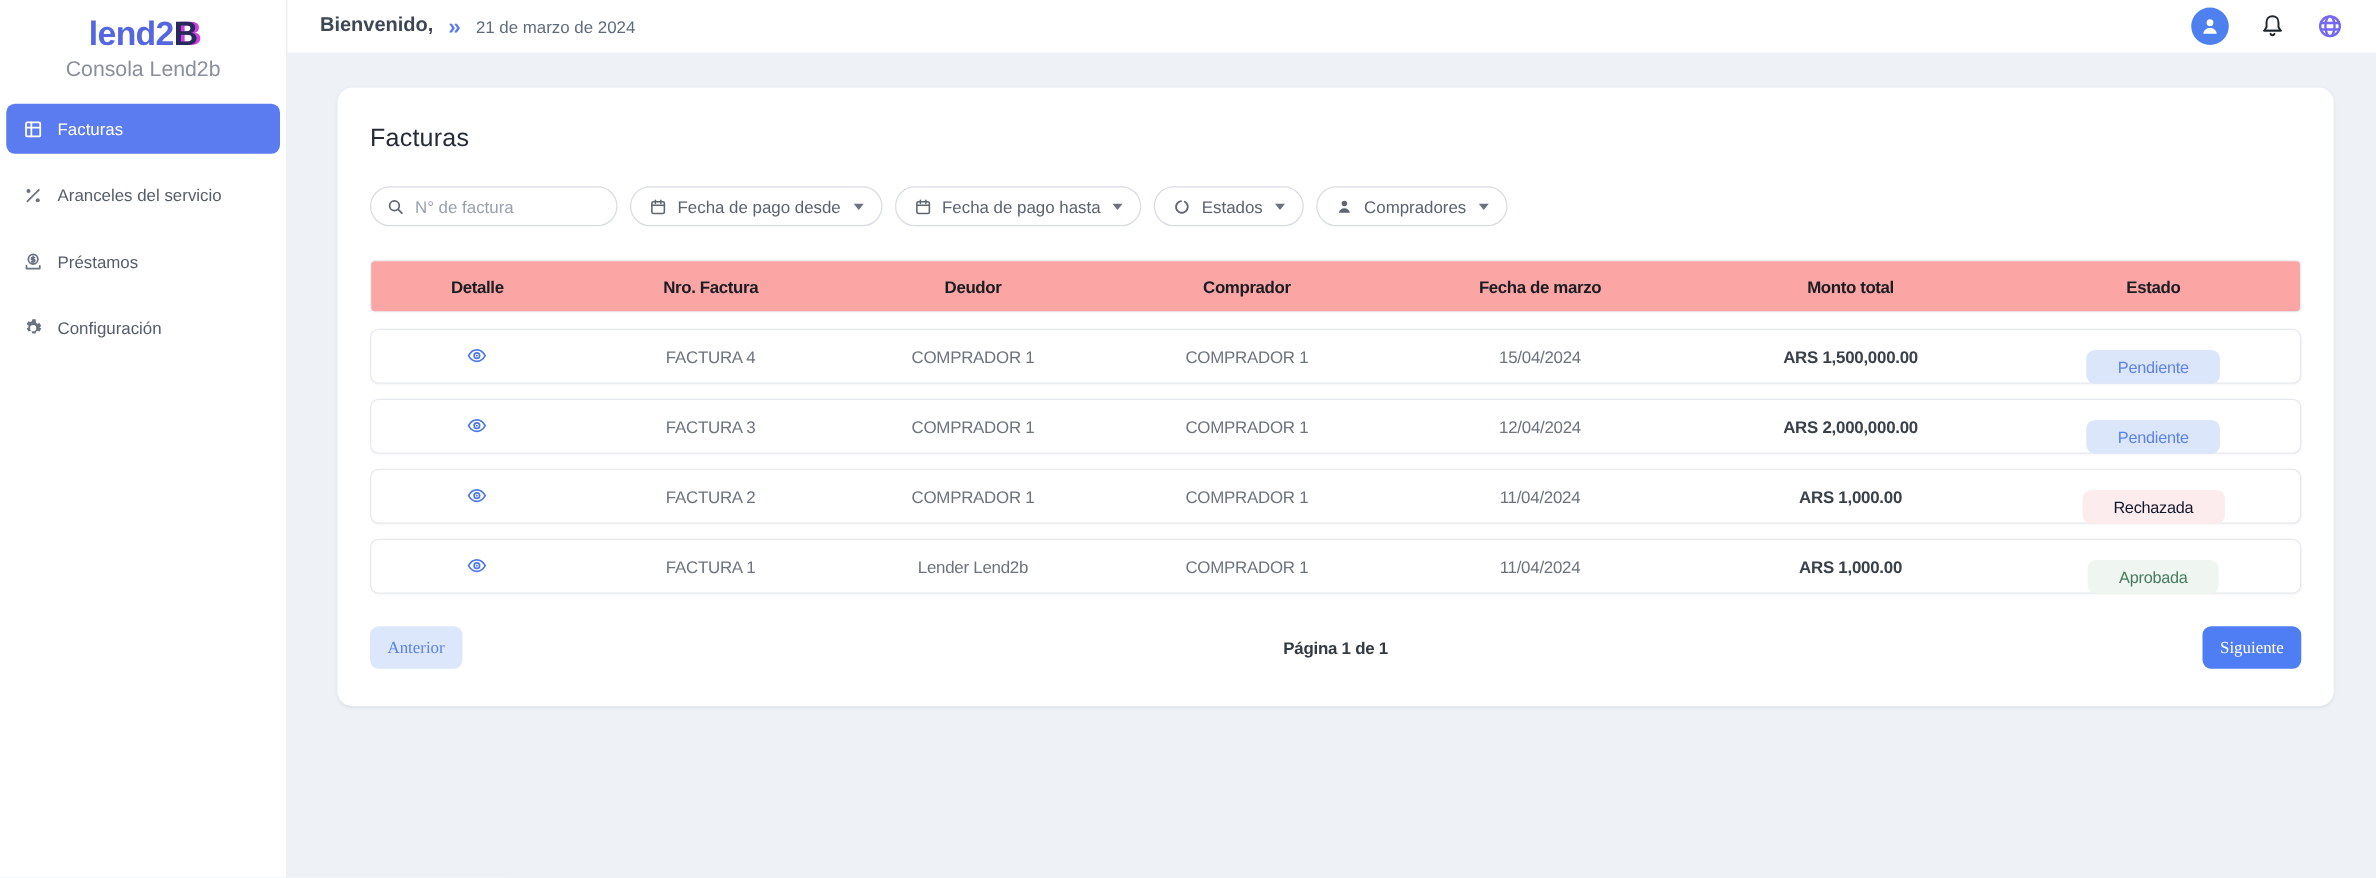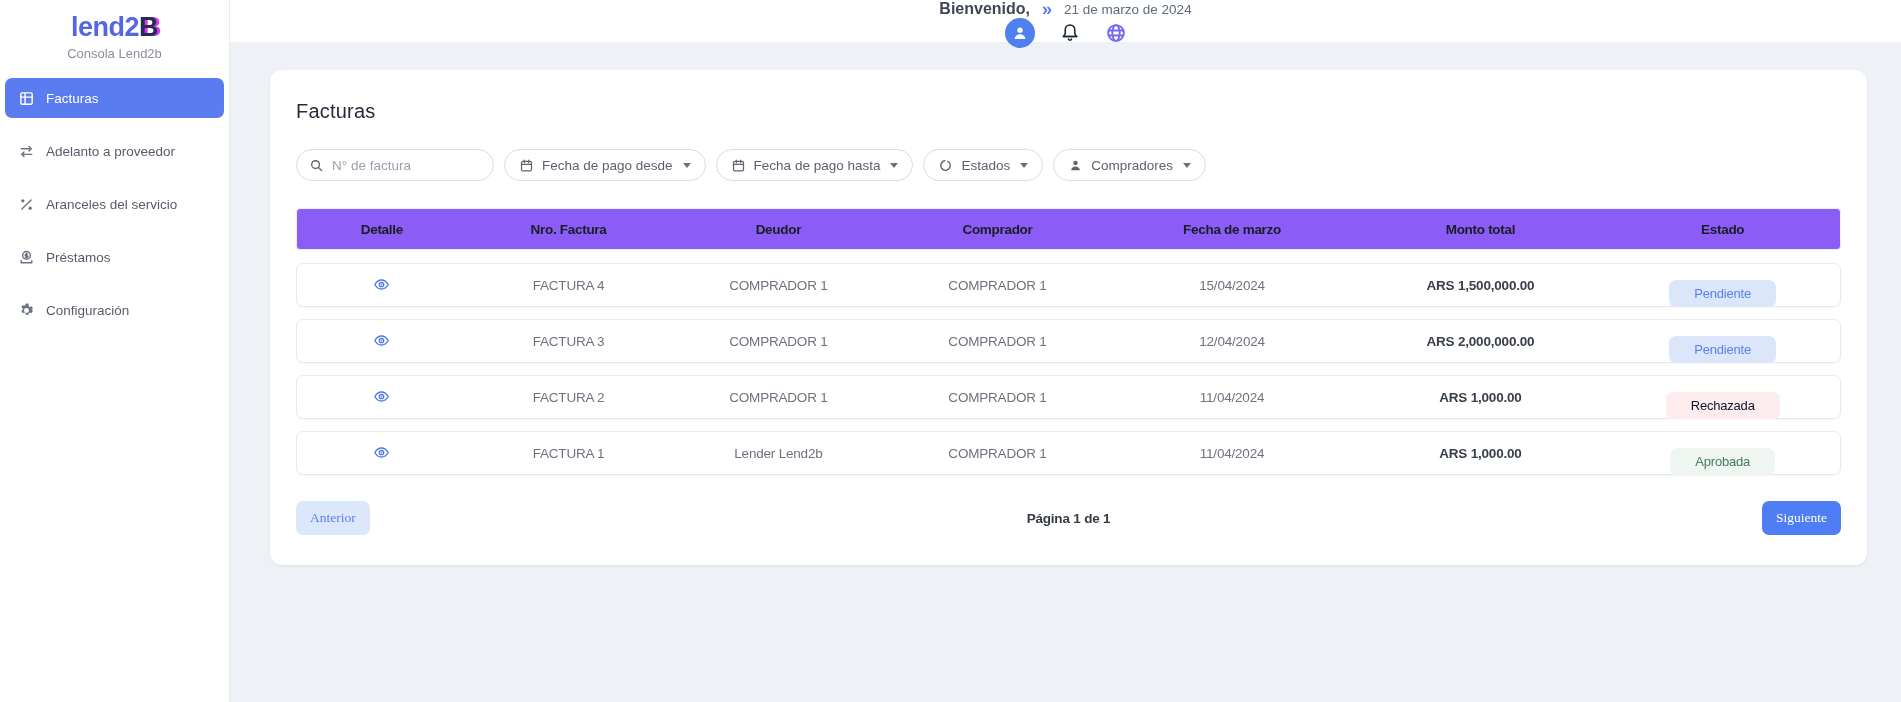--- a/index.html
+++ b/index.html
@@ -5,32 +5,32 @@
   * { margin:0; padding:0; box-sizing:border-box; }
   html,body { width:1901px; height:702px; background:#eef1f6; font-family:"Liberation Sans", sans-serif; overflow:hidden; }
   .app { display:flex; width:1901px; height:702px; }
 
   
   .sidebar { width:230px; min-width:230px; background:#ffffff; border-right:1px solid #e8eaf0; height:100%; }
   .brand { text-align:center; padding-top:12px; }
   .logo { font-size:27px; font-weight:700; letter-spacing:-0.5px; }
   .logo-main { color:var(--logo-blue); }
   .logo-b { color:var(--logo-dark); text-shadow:3px 0 0 var(--logo-magenta); }
-  .brand-sub { margin-top:3px; font-size:13px; color:#8a8f9c; }
+  .brand-sub { margin-top:3px; font-size:17px; color:#8a8f9c; }
   .menu { margin-top:17px; padding:0 5px; }
   .nav-item { display:flex; align-items:center; gap:11px; height:40px; padding:0 12px; margin-bottom:13px;
               border-radius:7px; color:#555c68; font-size:13.5px; cursor:pointer; }
   .nav-item.active { background:var(--accent); color:#ffffff; }
   .nav-icon { width:18px; height:18px; display:inline-flex; align-items:center; justify-content:center; color:#6b7280; }
   .nav-item.active .nav-icon { color:#ffffff; }
   .nav-icon svg { width:17px; height:17px; }
 
   
   .main { flex:1; display:flex; flex-direction:column; background:#eef1f6; }
-  .topbar { height:42px; background:#ffffff; display:flex; align-items:center; justify-content:space-between; padding:0 26px;flex-direction:column; }
+  .topbar { height:42px; background:#ffffff; display:flex; align-items:center; justify-content:space-between; padding:0 26px; }
   .greeting-wrap { display:flex; align-items:center; gap:12px; }
   .greet-text { font-size:16px; font-weight:700; color:#3f4654; }
   .greet-chev { font-size:18px; font-weight:700; color:var(--accent); line-height:1; }
   .greet-date { font-size:13.5px; color:#5f6b7c; }
   .topbar-icons { display:flex; align-items:center; gap:24px; }
   .icon-btn, .avatar { background:none; border:none; cursor:pointer; display:inline-flex; align-items:center; justify-content:center; padding:0; }
   .avatar { width:30px; height:30px; border-radius:50%; background:#4f80f0; color:#ffffff; }
   .avatar svg { width:18px; height:18px; }
   .bell { color:#21262e; } .bell svg { width:22px; height:22px; }
   .globe { color:#7668f0; } .globe svg { width:22px; height:22px; }
@@ -46,21 +46,21 @@
                  border-radius:16px; padding:0 12px; background:#fff; }
   .search-pill input { border:none; outline:none; width:100%; font-size:13.5px; color:#3c434e; font-family:"Liberation Sans", sans-serif; }
   .search-pill input::placeholder { color:#9aa1ac; }
   .filter-pill { display:inline-flex; align-items:center; gap:8px; height:32px; padding:0 14px; border:1px solid #d8dce3;
                  border-radius:16px; background:#fff; font-size:13.5px; color:#5b626e; cursor:pointer; font-family:"Liberation Sans", sans-serif; }
   .f-icon { display:inline-flex; color:#5f6670; } .f-icon svg { width:15px; height:15px; }
   .caret { width:0; height:0; border-left:4px solid transparent; border-right:4px solid transparent; border-top:5px solid #6a7280; margin-left:2px; }
 
   
   .table { --cols: 11% 13.2% 14% 14.4% 16% 16.2% 15.2%; }
-  .thead { display:grid; grid-template-columns:var(--cols); background:#8b5cf6; border:1px solid #edeff4;
+  .thead { display:grid; grid-template-columns:var(--cols); background:#fca5a5; border:1px solid #edeff4;
            border-radius:4px; height:42px; align-items:center; }
   .th { text-align:center; font-size:13.5px; font-weight:700; color:#1a1d23; letter-spacing:-0.3px; }
   .row-card { display:grid; grid-template-columns:var(--cols); background:#fff; border:1px solid #e7e9ee;
               border-radius:7px; height:44px; align-items:center; margin-top:12px; box-shadow:0 1px 2px rgba(16,24,40,.04); }
   .tbody .row-card:first-child { margin-top:13px; }
   .cell { text-align:center; font-size:13.5px; color:#6d737d; letter-spacing:-0.2px; }
   .cell.monto { font-weight:700; color:#3a404a; }
   .eye-btn { background:none; border:none; cursor:pointer; color:#4c78e8; display:inline-flex; }
   .eye-btn svg { width:17px; height:17px; }
   .badge { display:inline-block; padding:6px 25px; border-radius:7px; font-size:13px; letter-spacing:-0.2px;margin-top:16px; }
@@ -86,28 +86,20 @@
     </div>
     <nav class="menu">
         <div class="nav-item active">
        <span class="nav-icon">
             <svg viewBox="0 0 24 24" fill="none" stroke="currentColor" stroke-width="2" stroke-linecap="round" stroke-linejoin="round">
               <rect x="4" y="4" width="16" height="16" rx="1.5"></rect>
               <path d="M4 10h16M10 4v16"></path>
             </svg>
           </span>
        <span class="nav-label">Facturas</span>
-     </div>
-        <div class="nav-item ">
-       <span class="nav-icon">
-            <svg viewBox="0 0 24 24" fill="none" stroke="currentColor" stroke-width="2" stroke-linecap="round" stroke-linejoin="round">
-              <path d="M4.5 8h14M15.5 4.8 18.8 8l-3.3 3.2M19.5 16h-14M8.5 12.8 5.2 16l3.3 3.2"></path>
-            </svg>
-          </span>
-       <span class="nav-label">Adelanto a proveedor</span>
      </div>
         <div class="nav-item ">
        <span class="nav-icon">
             <svg viewBox="0 0 24 24" fill="none" stroke="currentColor" stroke-width="2" stroke-linecap="round" stroke-linejoin="round">
               <path d="M18.5 5.5 5.5 18.5"></path>
               <circle cx="6.8" cy="6.8" r="2.3" fill="currentColor" stroke="none"></circle>
               <circle cx="17.2" cy="17.2" r="2.3" fill="currentColor" stroke="none"></circle>
             </svg>
           </span>
        <span class="nav-label">Aranceles del servicio</span>

